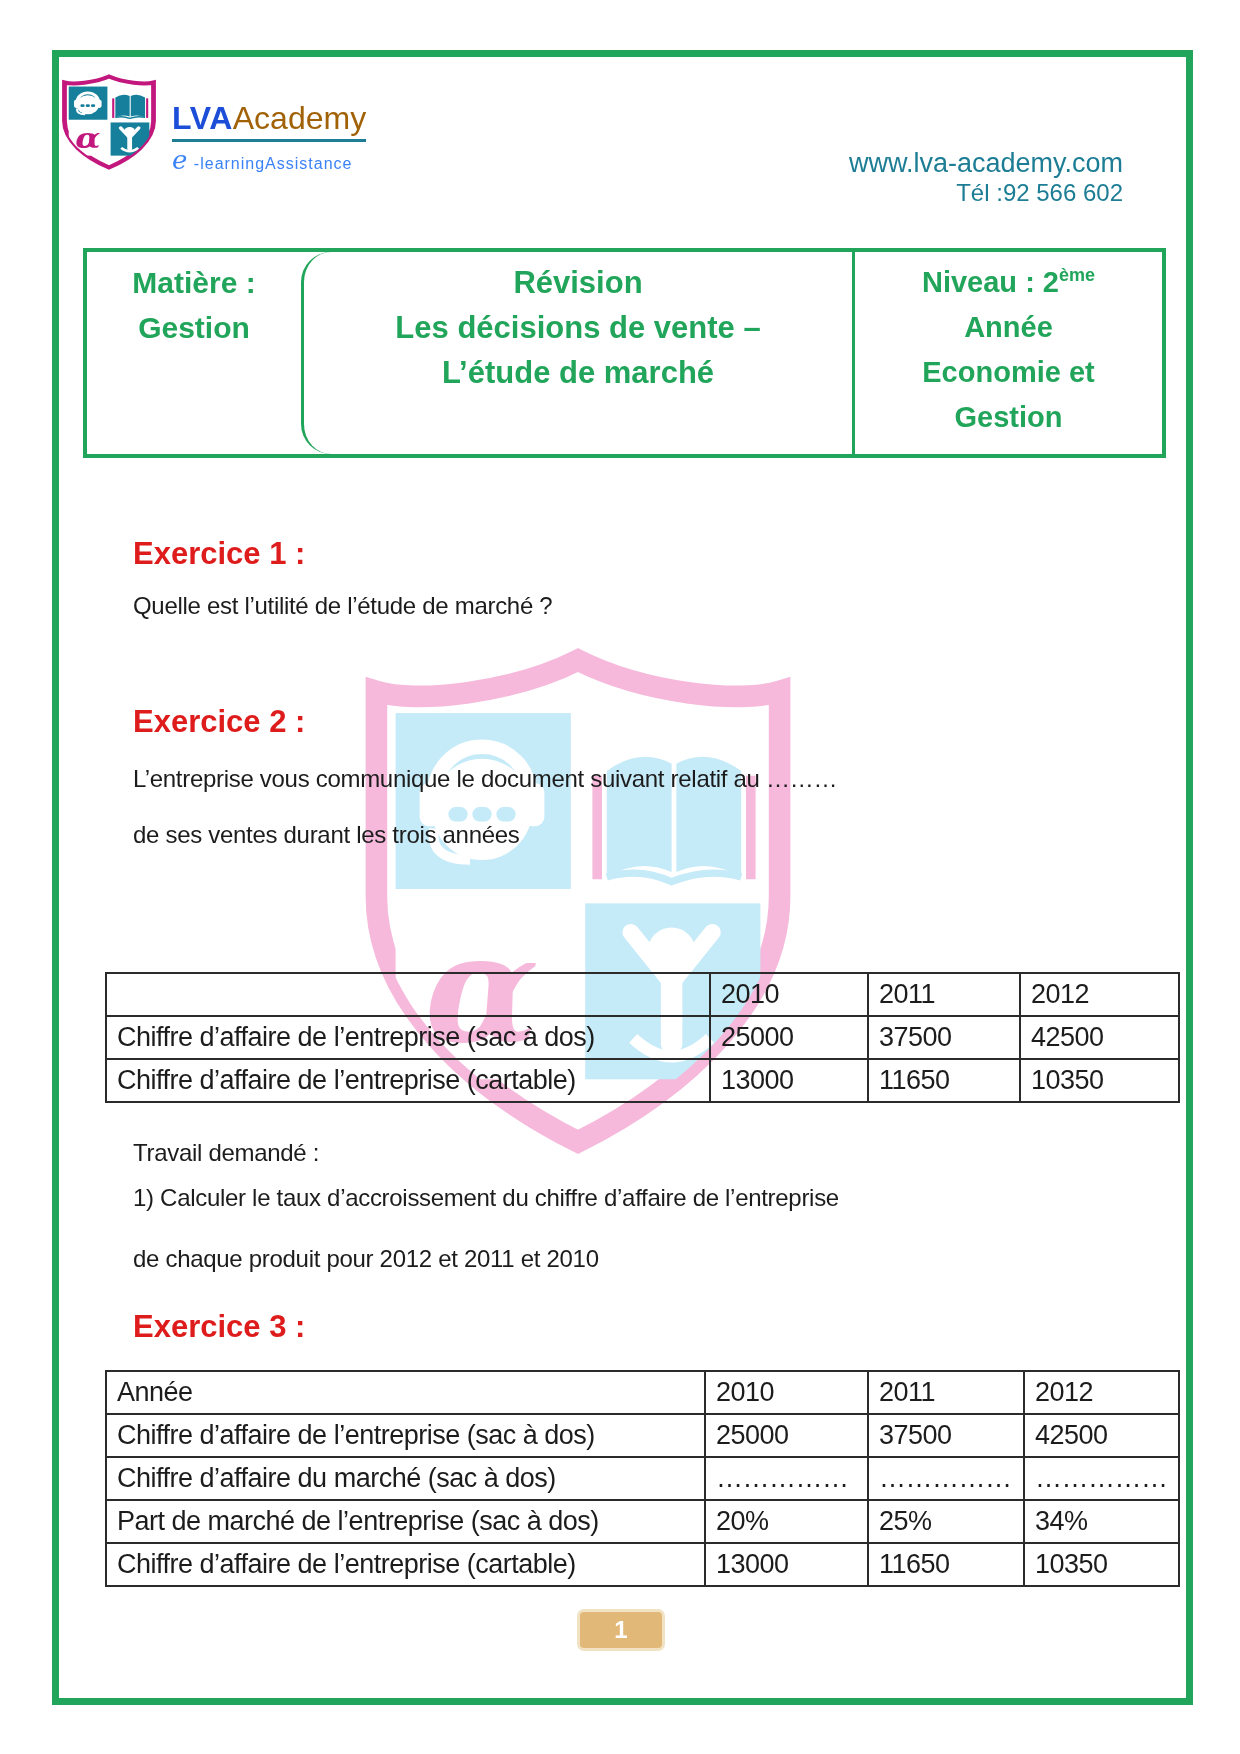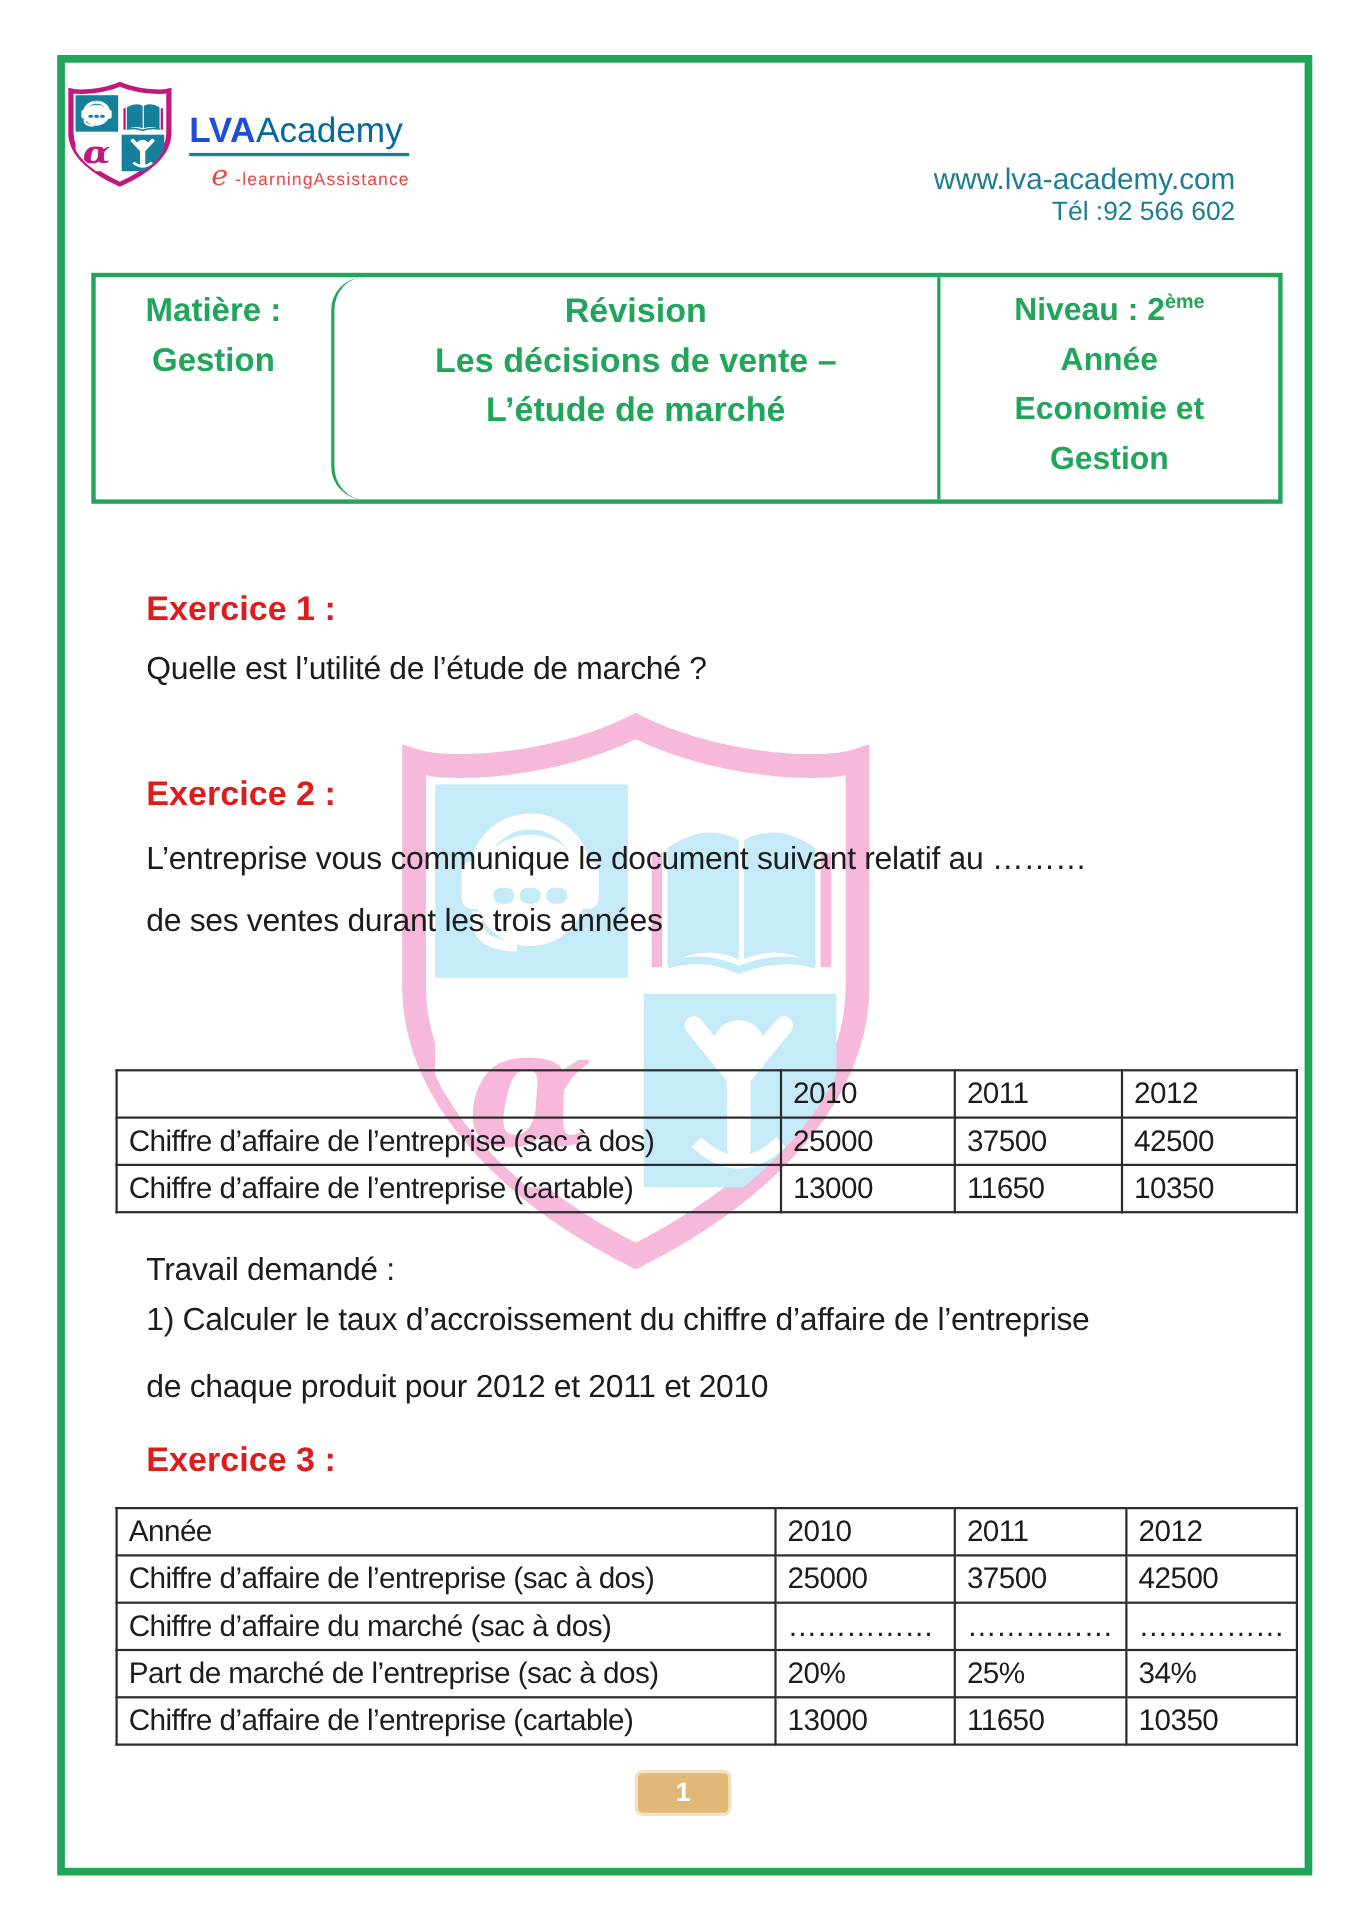--- a/index.html
+++ b/index.html
@@ -18,22 +18,22 @@
 
   
   .logo-colors { --edge:#c2187e; --qa:#16809c; --accent:#c2187e; }
   .wm-colors   { --edge:#f6b9db; --qa:#c5eaf8; --accent:#f6b9db; }
   .watermark { position:absolute; left:338px; top:636px; }
 
   
   .logo-text { position:absolute; left:172px; top:100px; }
   .logo-name { font-size:32px; border-bottom:3px solid #1c7d95; padding-bottom:2px; }
   .logo-name .b { font-weight:bold; color:#1d4ed8; letter-spacing:0.5px; }
-  .logo-name .r { color:#0369a1; }
-  .logo-tag { margin-top:3px; color:#ef4444; font-size:16px; letter-spacing:1px;margin-left:20px; }
+  .logo-name .r { color:#a16207; }
+  .logo-tag { margin-top:3px; color:#3b82f6; font-size:16px; letter-spacing:1px; }
   .logo-tag .e { font-family:"DejaVu Serif", serif; font-style:italic; font-size:26px; }
 
   
   .contact { position:absolute; right:117px; top:148px; text-align:right; color:#1c7d95; }
   .contact .web { font-size:27px; line-height:31px; }
   .contact .tel { font-size:24px; line-height:28px; }
 
   
   .htable {
     position:absolute; left:83px; top:248px;
@@ -47,21 +47,21 @@
   .hcell:first-child { border-left:none; }
   .hcell.c1 { font-size:30px; }
   .hcell.c2 { font-size:31px;border-radius:30px; }
   .hcell.c3 { font-size:29px; }
   .hcell sup { font-size:18px; vertical-align:super; line-height:0; }
 
   
   .ex-head { color:#de1c1c; font-weight:bold; font-size:31px; }
 
   
-  .body-text { font-size:29px; letter-spacing:-0.3px; }
+  .body-text { font-size:24px; letter-spacing:-0.3px; }
 
   
   .dtable { border-collapse:collapse; table-layout:fixed; background:transparent; }
   .dtable td {
     border:2px solid #2b2b2b; height:41px; vertical-align:middle;
     font-size:27px; letter-spacing:-0.5px; padding:0 2px 0 10px;
     white-space:nowrap; overflow:hidden;
   }
 
   

